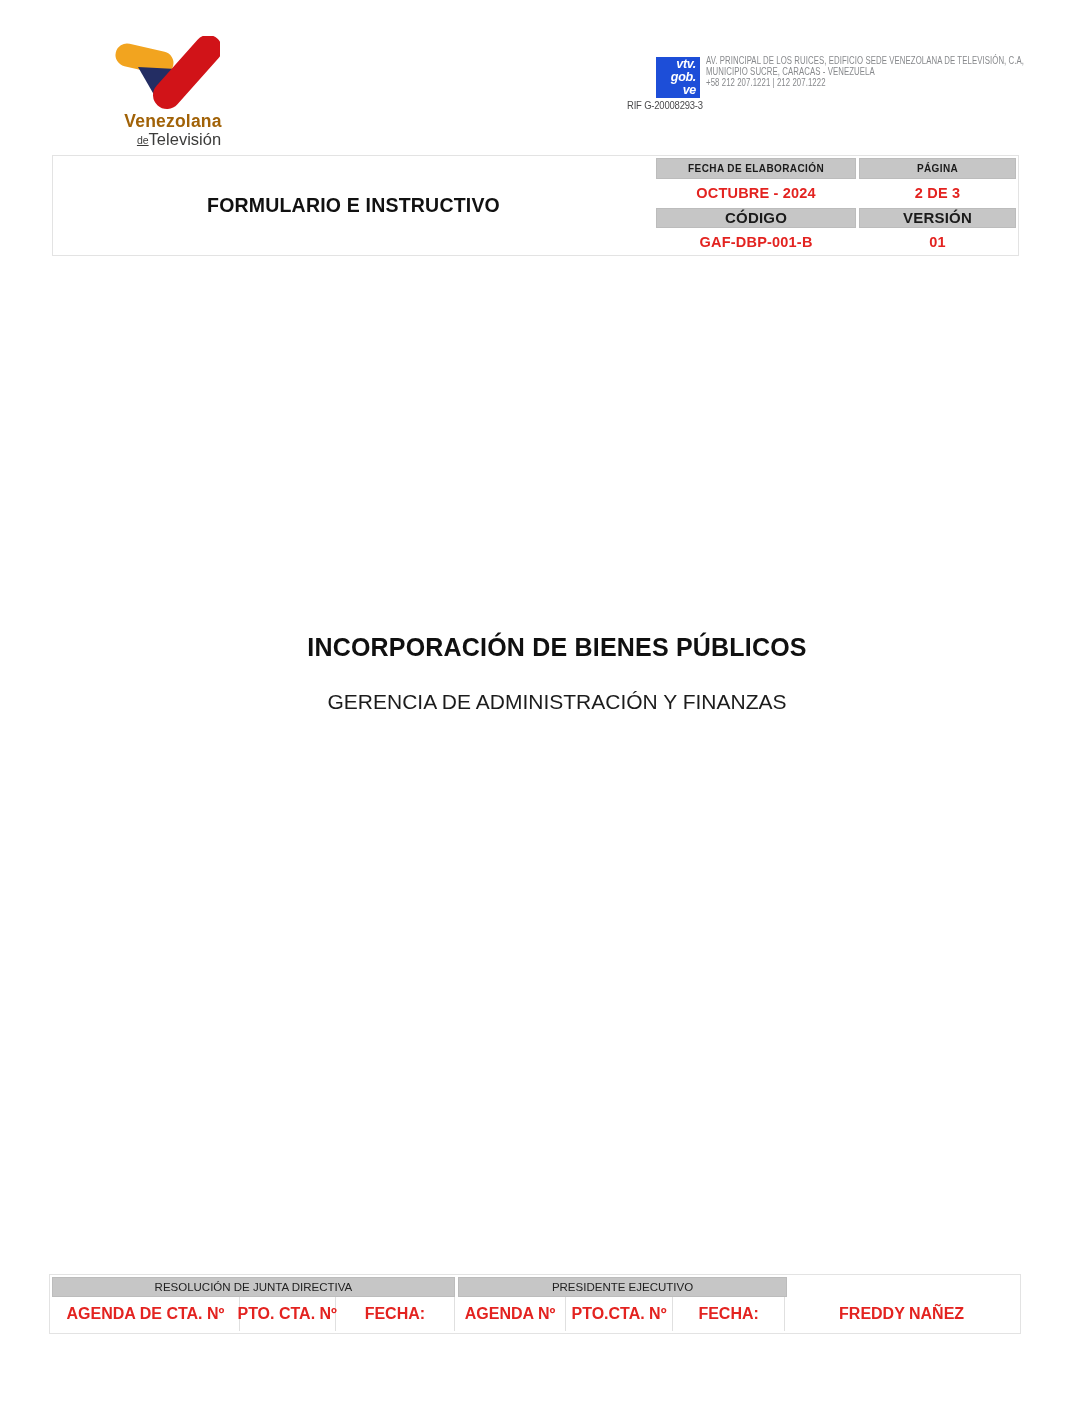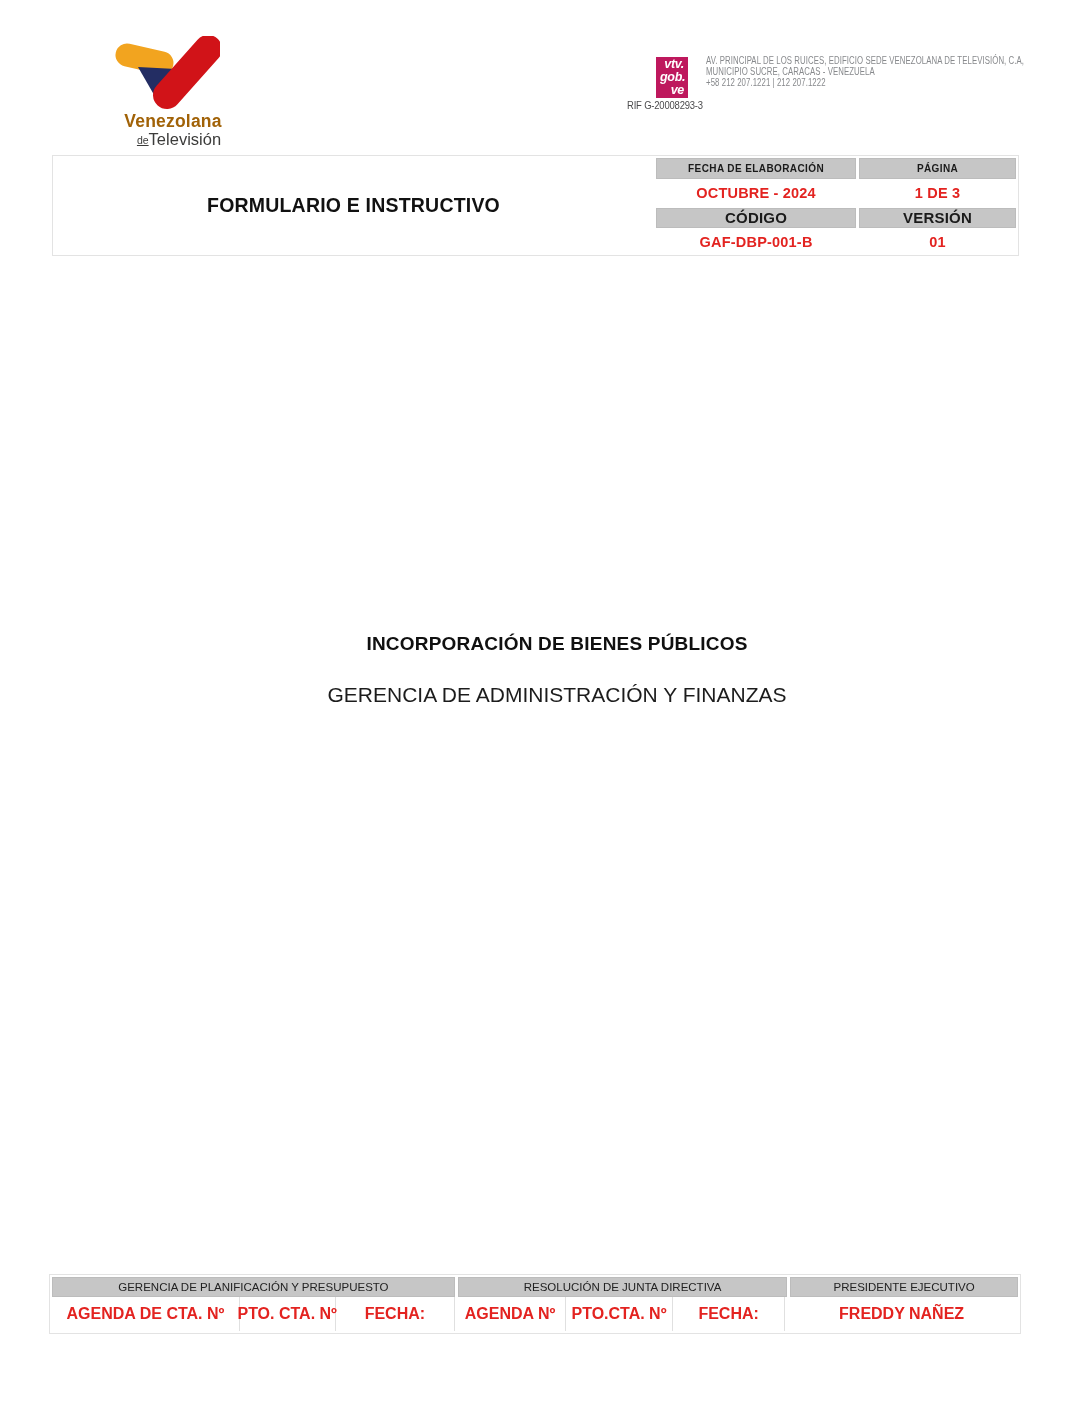--- a/index.html
+++ b/index.html
@@ -11,22 +11,22 @@
 
   
   .logo-mark { position:absolute; left:108px; top:36px; }
   .wordmark { position:absolute; left:98px; top:112px; width:150px; text-align:center; line-height:1.08; }
   .wordmark-l1 { font-size:17.5px; font-weight:bold; color:#a16207; letter-spacing:.2px; }
   .wordmark-l2 { font-size:16.5px; font-weight:400; color:#3c3c3b; margin-left:12px; }
   .wordmark-de { font-size:10.5px; color:#3c3c3b; vertical-align:1px;text-decoration:underline; }
 
   
   .gov-square {
-    position:absolute; left:656px; top:57px; width:32px; height:41px;
-    background:#be185d; color:#fff; font-weight:bold; font-style:italic;
+    position:absolute; left:656px; top:57px; width:44px; height:41px;
+    background:#1d4ed8; color:#fff; font-weight:bold; font-style:italic;
     font-size:12.5px; line-height:13px; text-align:right; padding:1px 4px 0 4px;
     letter-spacing:-.3px;
   }
   .gov-rif {
     position:absolute; left:627px; top:99px; font-size:10.5px; color:#4b4b4d;
     letter-spacing:-.2px; transform:scaleX(.9); transform-origin:0 0; white-space:nowrap;
   }
   .gov-address {
     position:absolute; left:706px; top:55px; font-size:10px; line-height:11px;
     color:#87898c; transform:scaleX(.78); transform-origin:0 0; white-space:nowrap;
@@ -50,21 +50,21 @@
   .hlabel { background:#c6c6c6; border:1px solid #bcbcbc; font-weight:bold; color:#1a1a1a; }
   .hlabel-sm { font-size:10px; letter-spacing:.4px; }
   .hlabel-lg { font-size:15px; letter-spacing:.2px; }
   .hvalue { color:#e32320; font-weight:bold; font-size:14.5px; letter-spacing:.2px; }
 
   
   .doc-titles {
     position:absolute; left:0; top:633px; width:100%; text-align:center;
     padding-left:26px; color:#101010;
   }
-  .doc-title { font-size:19px; font-weight:bold; letter-spacing:.2px; }
+  .doc-title { font-size:25px; font-weight:bold; letter-spacing:.2px; }
   .doc-subtitle { font-size:21px; font-weight:400; margin-top:28px; color:#1c1c1c; }
 
   
   .ftable {
     position:absolute; left:49px; top:1274px; width:972px;
     border:1px solid #e3e3e3; padding:2px; background:#fff;
   }
   .ftable-head { display:grid; grid-template-columns:41.7% 34.1% 1fr; gap:3px; height:20px; }
   .fgroup {
     background:#c6c6c6; border:1px solid #bcbcbc; display:flex; align-items:center;
@@ -109,36 +109,35 @@
     <div>MUNICIPIO SUCRE, CARACAS - VENEZUELA</div>
     <div>+58 212 207.1221   |   212 207.1222</div>
   </div>
 
   <div class="htable">
     <div class="htable-title">FORMULARIO E INSTRUCTIVO</div>
     <div class="htable-grid">
       <div class="hcell hlabel hlabel-sm">FECHA DE ELABORACIÓN</div>
       <div class="hcell hlabel hlabel-sm">PÁGINA</div>
       <div class="hcell hvalue">OCTUBRE - 2024</div>
-      <div class="hcell hvalue">1 DE 3</div>
+      <div class="hcell hvalue">2 DE 3</div>
       <div class="hcell hlabel hlabel-lg">CÓDIGO</div>
       <div class="hcell hlabel hlabel-lg">VERSIÓN</div>
       <div class="hcell hvalue">GAF-DBP-001-B</div>
       <div class="hcell hvalue">01</div>
     </div>
   </div>
 
   <div class="doc-titles">
     <div class="doc-title">INCORPORACIÓN DE BIENES PÚBLICOS</div>
     <div class="doc-subtitle">GERENCIA DE ADMINISTRACIÓN Y FINANZAS</div>
   </div>
 
   <div class="ftable">
     <div class="ftable-head">
-      <div class="fgroup">GERENCIA DE PLANIFICACIÓN Y PRESUPUESTO</div>
       <div class="fgroup">RESOLUCIÓN DE JUNTA DIRECTIVA</div>
       <div class="fgroup">PRESIDENTE EJECUTIVO</div>
     </div>
     <div class="ftable-body">
       <div class="fcell">AGENDA DE CTA. Nº</div>
       <div class="fcell">PTO. CTA. Nº</div>
       <div class="fcell">FECHA:</div>
       <div class="fcell">AGENDA Nº</div>
       <div class="fcell">PTO.CTA. Nº</div>
       <div class="fcell">FECHA:</div>

